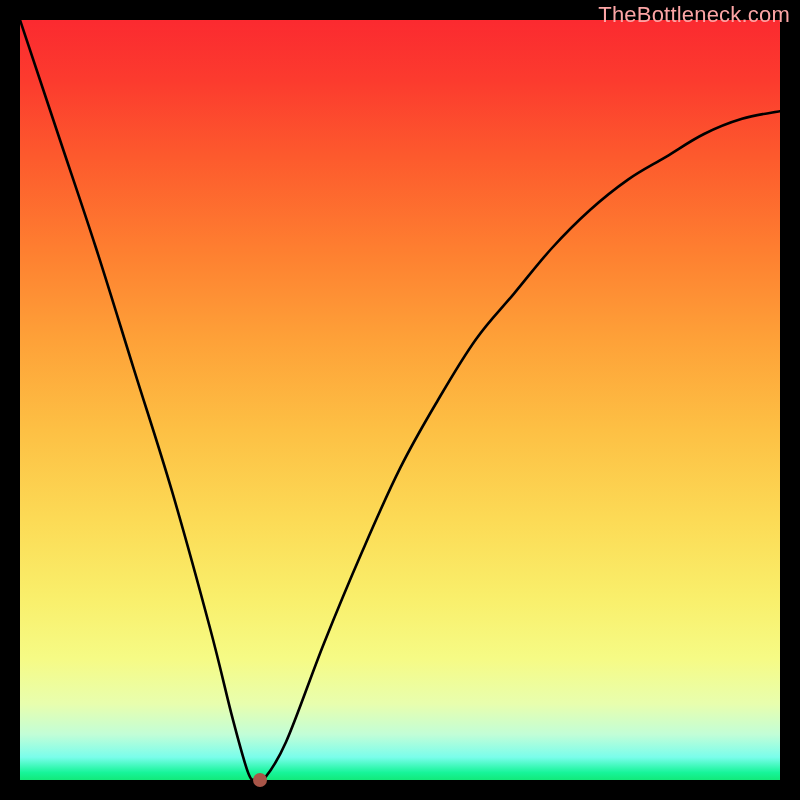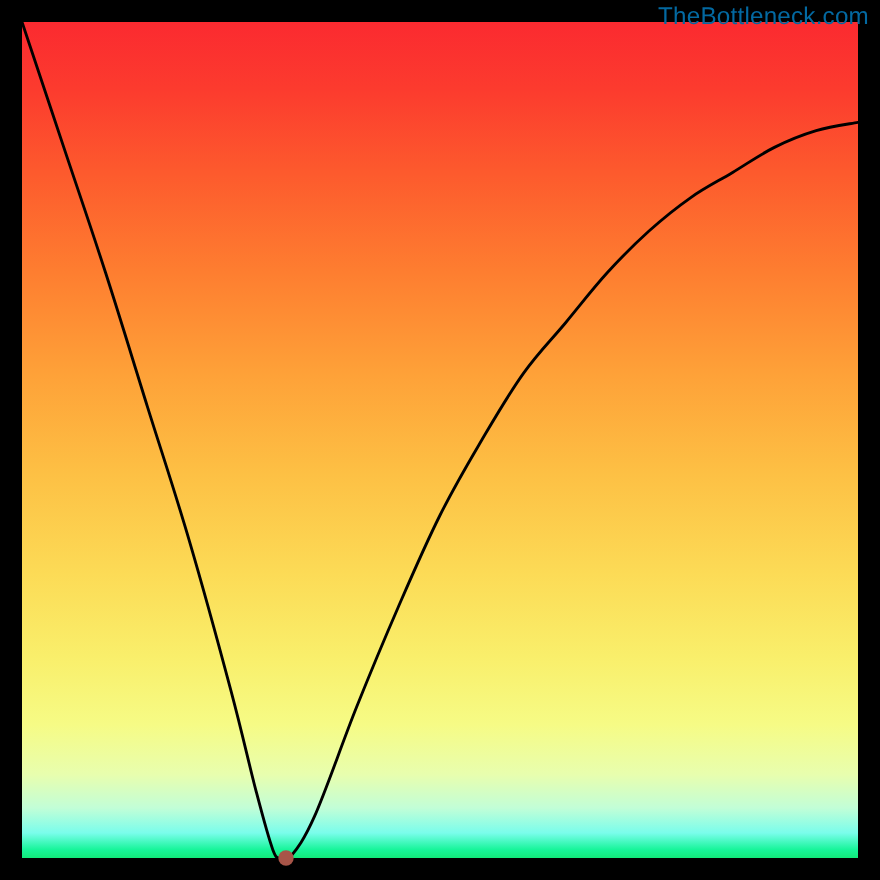--- a/index.html
+++ b/index.html
@@ -32,21 +32,21 @@
       #c2fed7 94%,
       #7afdeb 97%,
       #17f59a 99%,
       #12e97a 100%
     );
   }
   .watermark {
     position: absolute;
     top: 2px;
     right: 10px;
-    color: #0369a1;
+    color: #fca5a5;
     font-size: 22px;
     font-weight: 500;
     letter-spacing: 0.2px;
     user-select: none;
   }
   svg.curve {
     position: absolute;
     left: 20px;
     top: 20px;
     width: 760px;

